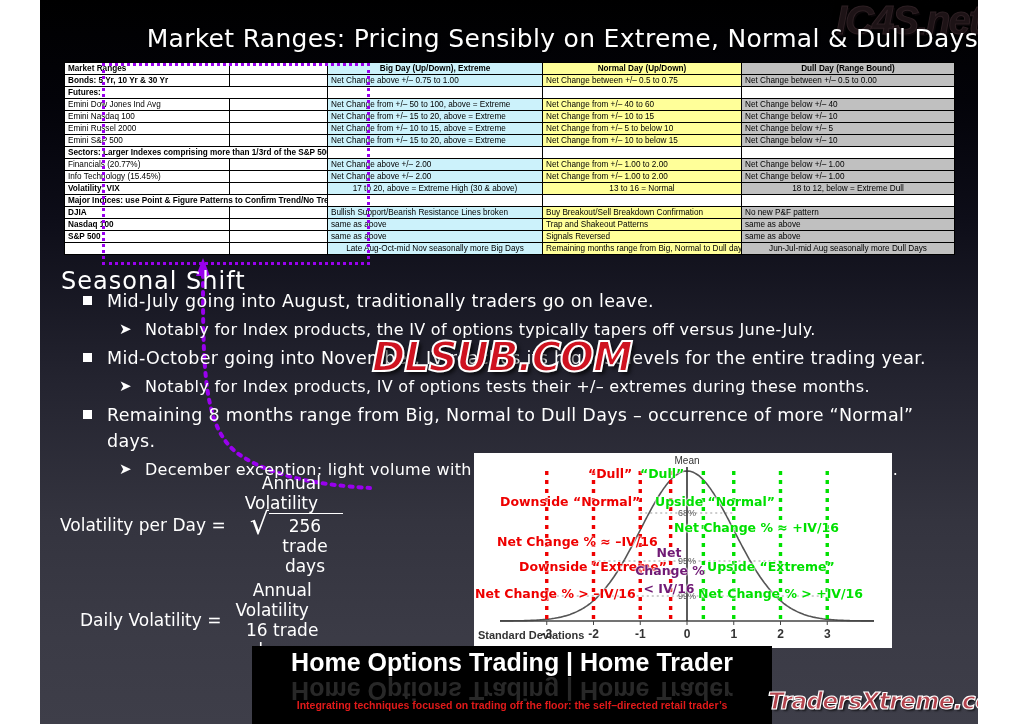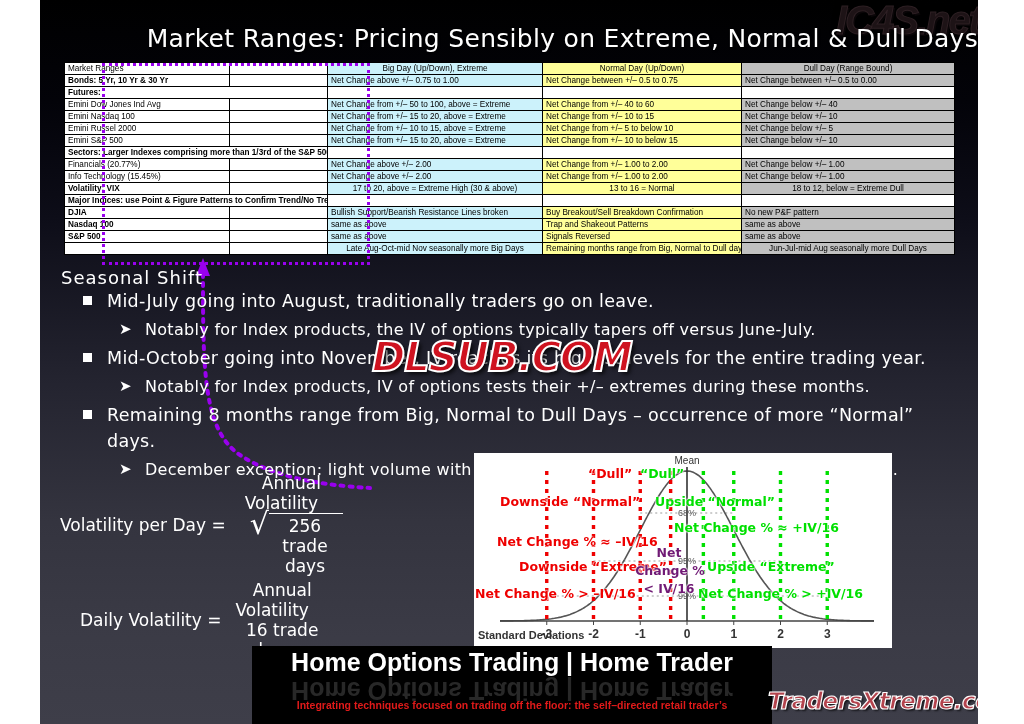--- a/index.html
+++ b/index.html
@@ -26,40 +26,40 @@
 
   
   #tableWrap{position:absolute;left:24px;top:62px;width:890px;}
   table.mr{border-collapse:collapse;width:890px;table-layout:fixed;
            font-family:"Liberation Sans",sans-serif;}
   table.mr td,table.mr th{border:1px solid #000;padding:0 3px;
            font-size:8.2px;line-height:11px;height:11px;color:#000;
            vertical-align:top;white-space:nowrap;overflow:hidden;}
   .c-a{width:165px;}.c-b{width:98px;}.c-c{width:215px;}
   .c-d{width:199px;}.c-e{width:213px;}
-  .hdr{font-weight:normal;text-align:center;height:12px;}
+  .hdr{font-weight:bold;text-align:center;height:12px;}
   .hdr.left{text-align:left;}
   .bg-w{background:#ffffff;}
   .bg-big{background:#ccf2fb;}
   .bg-norm{background:#ffff99;}
   .bg-dull{background:#c0c0c0;}
   .tall{height:34px;}
   .mid{vertical-align:middle;margin-left:38px;}
   .bot{vertical-align:bottom;}
   .ctr{text-align:center;}
   .bold{font-weight:bold;}
 
   
   #dotbox{position:absolute;left:62px;top:63px;width:262px;height:196px;
           border:3px dotted #9900ee;pointer-events:none;}
   #dotline{position:absolute;left:0;top:0;width:300px;height:200px;
            pointer-events:none;}
 
   
-  #seasonal{position:absolute;left:21px;top:267px;color:#ffffff;font-size:18px;
+  #seasonal{position:absolute;left:21px;top:267px;color:#ffffff;font-size:24px;
             letter-spacing:1px;font-family:"DejaVu Sans",sans-serif;}
   .blist{position:absolute;left:21px;top:288px;width:900px;color:#ffffff;}
   .b1{position:relative;font-size:17.5px;letter-spacing:.3px;margin:0 0 3px 0;
       padding-left:46px;font-family:"DejaVu Sans",sans-serif;line-height:26px;}
   .b1 .sq{position:absolute;left:22px;top:8px;width:9px;height:9px;
       background:#ffffff;}
   .b2{position:relative;font-size:16px;letter-spacing:.3px;margin:0 0 3px 0;
       padding-left:84px;font-family:"DejaVu Sans",sans-serif;line-height:25px;}
   .b2 .ar{position:absolute;left:58px;top:0;font-size:15px;color:#ffffff;}
 

